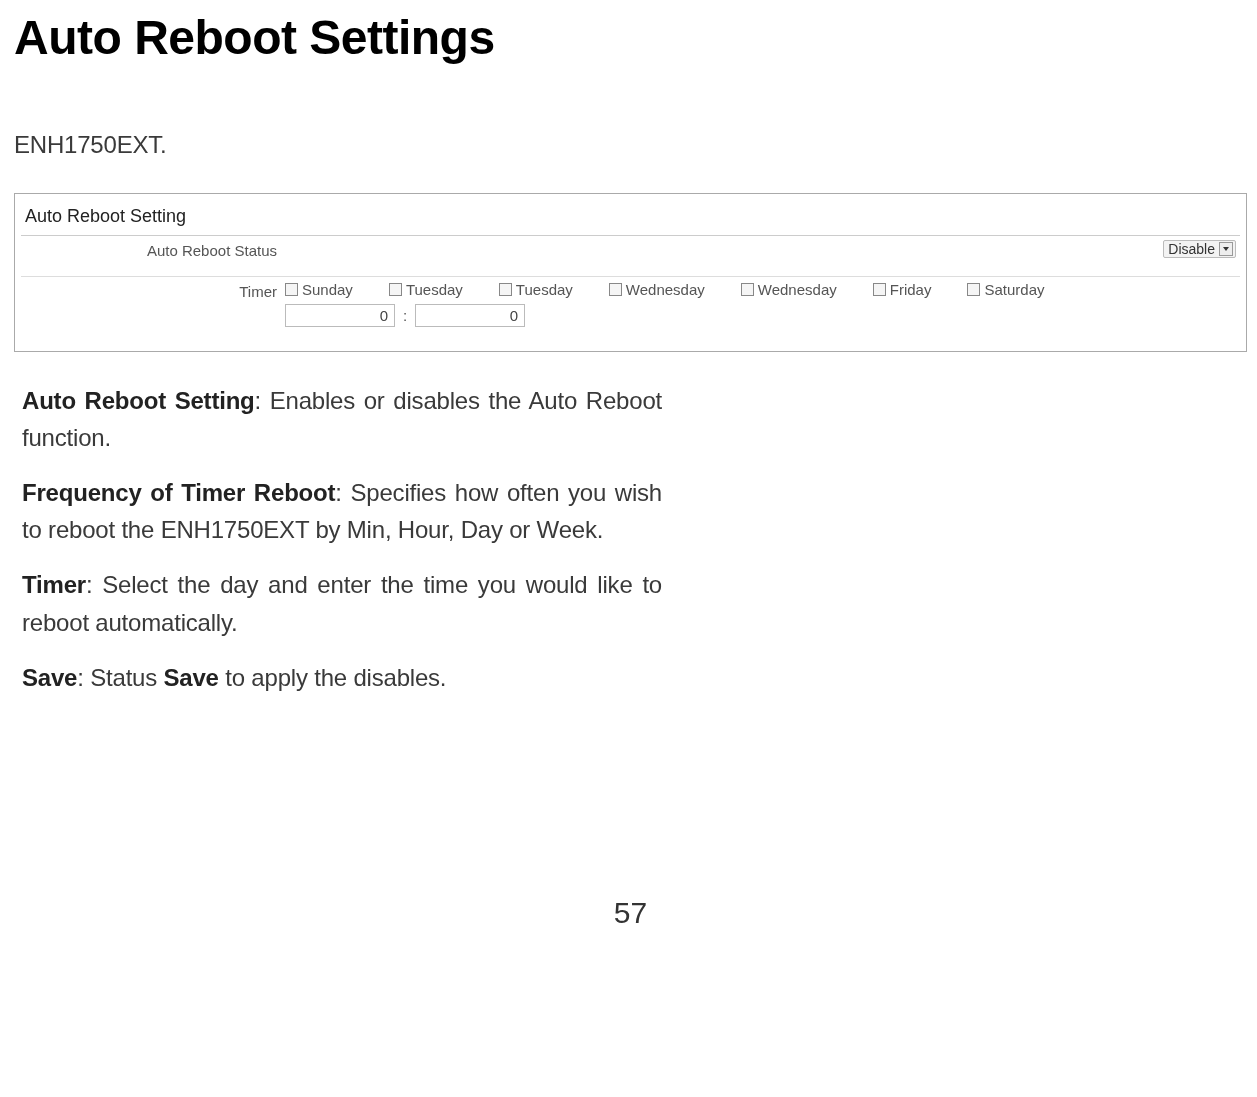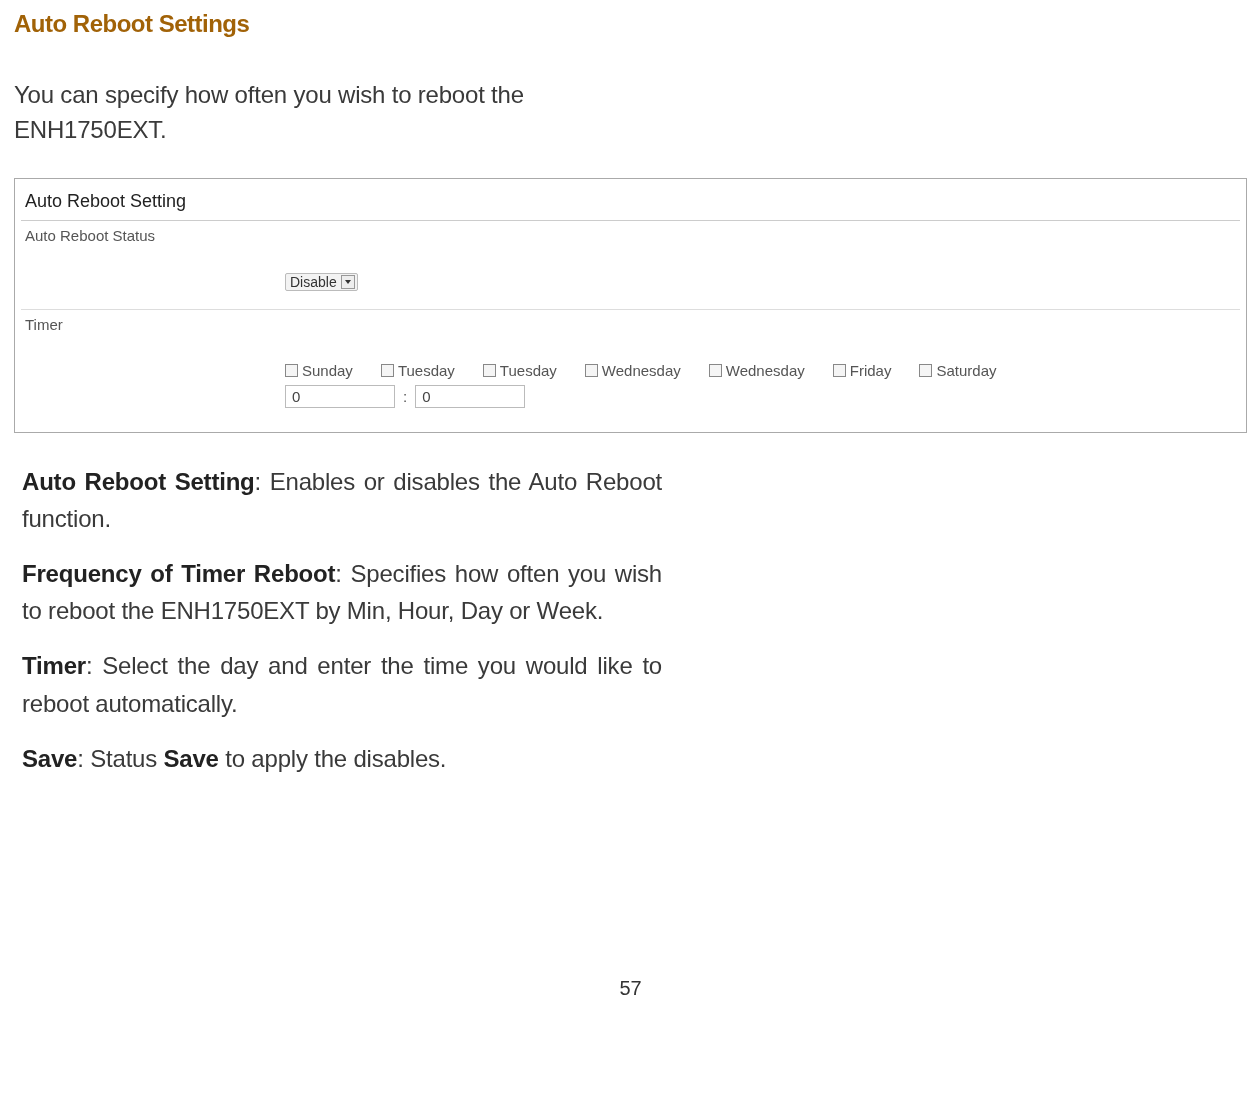--- a/index.html
+++ b/index.html
@@ -8,25 +8,25 @@
       padding: 0;
     }
     body {
       font-family: Arial, Helvetica, sans-serif;
       width: 1257px;
       background: #fff;
       color: #333;
       padding: 10px 10px 30px 14px;
     }
     h1 {
-      font-size: 24px;
+      font-size: 48px;
       font-weight: 700;
       letter-spacing: -0.5px;
-      margin-bottom: 40px;
-      color: #a16207;
+      margin-bottom: 28px;
+      color: #000000;
     }
     .intro {
       font-size: 24px;
       line-height: 1.45;
       color: #3a3a3a;
       max-width: 620px;
       letter-spacing: -0.2px;
       margin-bottom: 30px;
     }
     .panel-wrap {
@@ -44,32 +44,32 @@
       color: #222;
       padding: 6px 4px 8px 4px;
       border-bottom: 1px solid #ccc;
     }
     .panel-row {
       display: flex;
       align-items: flex-start;
       border-bottom: 1px solid #ddd;
       font-size: 15px;
       color: #555;
+      text-align: right;
     }
     .panel-row:last-child {
       border-bottom: none;
     }
     .panel-label-cell {
       width: 260px;
       padding: 6px 4px;
     }
     .panel-value-cell {
       flex: 1;
       padding: 4px 4px 18px 4px;
-      margin-top: 48px;
     }
     .select-wrap {
       display: inline-flex;
       align-items: center;
       border: 1px solid #bbb;
       background: #f3f3f3;
       font-size: 14px;
       padding: 0 2px 0 4px;
       color: #333;
       border-radius: 2px;
@@ -86,21 +86,21 @@
     }
     .caret-down {
       width: 0;
       height: 0;
       border-left: 3px solid transparent;
       border-right: 3px solid transparent;
       border-top: 4px solid #333;
     }
     .days {
       display: flex;
-      gap: 28px;
+      gap: 36px;
       align-items: center;
       margin-bottom: 6px;
       flex-wrap: nowrap;
     }
     .day-item {
       display: inline-flex;
       align-items: center;
       gap: 4px;
       font-size: 15px;
       color: #555;
@@ -139,32 +139,32 @@
       text-align: justify;
       margin-left: 8px;
     }
     .desc-block .term {
       font-weight: 700;
       color: #222;
     }
     .page-number {
       text-align: center;
       width: 100%;
-      font-size: 20px;
+      font-size: 30px;
       color: #333;
       margin-top: 200px;
     }
   </style>
 </head>
 <body>
 
 <h1>Auto Reboot Settings</h1>
 
 <p class="intro">
-  <span>You can specify how often you wish to reboot the </span><br>
+  <br>
   <span>ENH1750EXT.</span>
 </p>
 
 <div class="panel-wrap">
   <div class="panel">
     <div class="panel-header">Auto Reboot Setting</div>
 
     <div class="panel-row">
       <div class="panel-label-cell">Auto Reboot Status</div>
       <div class="panel-value-cell">

